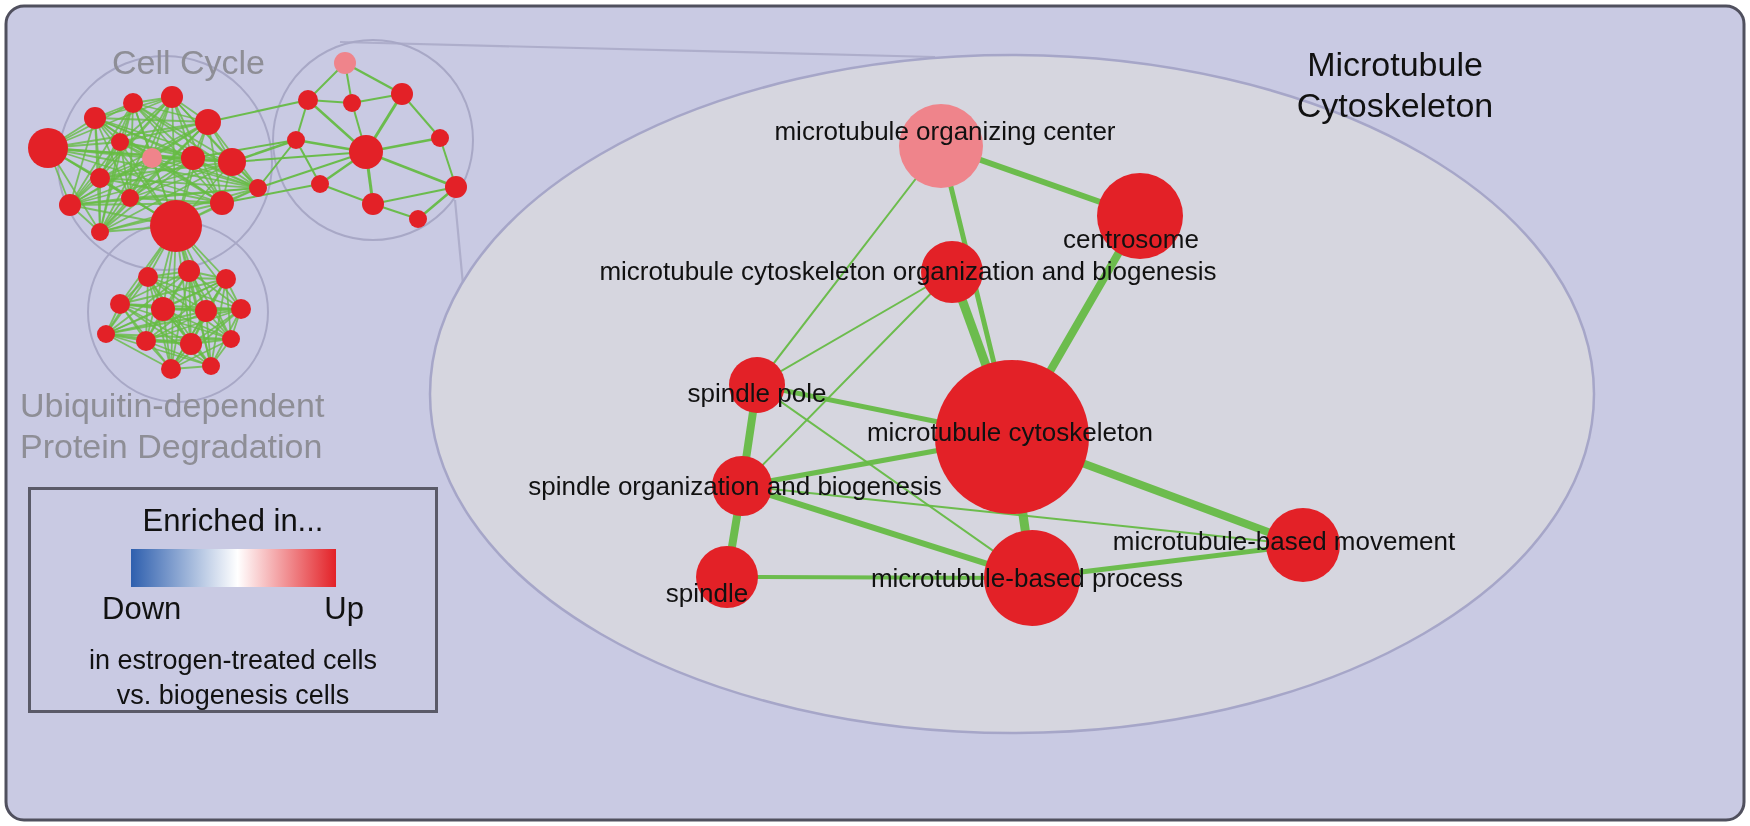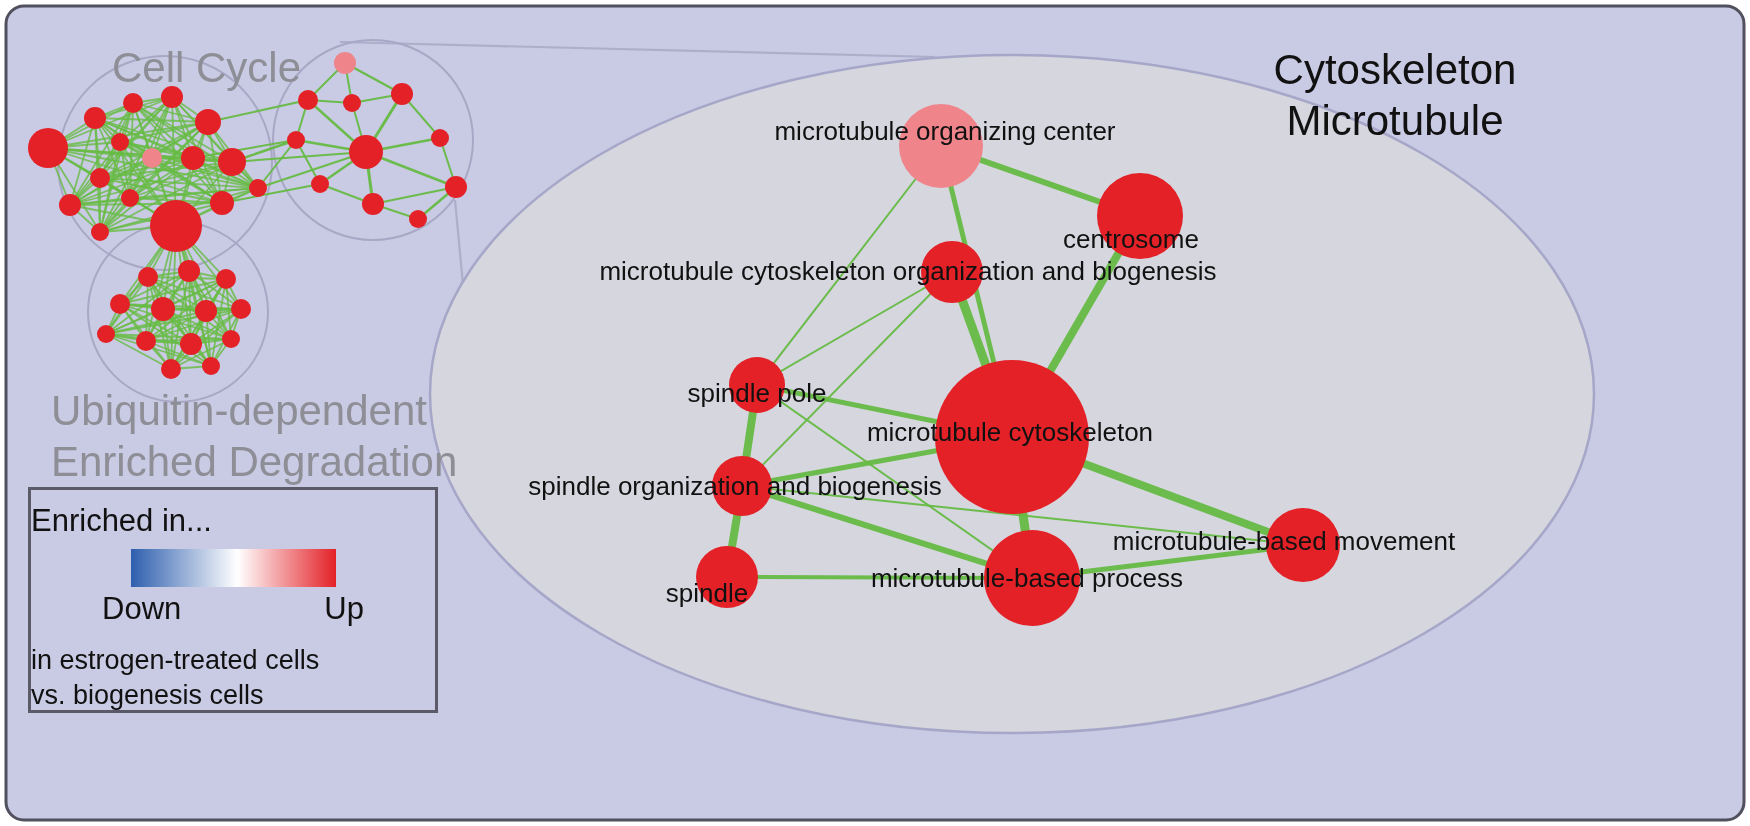--- a/index.html
+++ b/index.html
@@ -1,26 +1,26 @@
 <!DOCTYPE html>
 <html style="--bg: #c9cae3; --frame: #50505e; --gray: #8e8e96; --black: #111111; --lborder: #5a5a68;"><head>
 <meta charset="utf-8">
 <style>
   *{margin:0;padding:0;box-sizing:border-box}
   body{background:#ffffff;font-family:"Liberation Sans",sans-serif}
   .stage{position:relative;width:1750px;height:826px;overflow:hidden}
   svg{position:absolute;left:0;top:0}
   .frame{fill:var(--bg);stroke:var(--frame);stroke-width:3}
   .node-label{font-size:26px;fill:var(--black);font-family:"Liberation Sans",sans-serif}
-  .label{position:absolute;font-size:42px;color:var(--gray);line-height:1.22}
+  .label{position:absolute;font-size:34px;color:var(--gray);line-height:1.22}
   .label.mt{color:var(--black);text-align:center}
   .cc{left:112px;top:42px}
-  .ub{left:51px;top:385px}
+  .ub{left:20px;top:385px}
   .mt{left:1255px;top:44px;width:280px}
-  .legend{position:absolute;left:28px;top:487px;width:410px;height:226px;border:3px solid var(--lborder);color:var(--black)}
+  .legend{position:absolute;left:28px;top:487px;width:410px;height:226px;border:3px solid var(--lborder);text-align:center;color:var(--black)}
   .legend-title{font-size:31px;margin-top:13px}
   .gradient-bar{width:205px;height:38px;margin:10px auto 0}
   .du-row{display:flex;justify-content:space-between;width:262px;margin:4px auto 16px;font-size:31px}
   .legend-caption{font-size:27px;margin-top:5px;line-height:1.3}
 </style>
 </head>
 <body>
 
 <div class="stage">
   <svg id="map-svg" width="1750" height="826" viewBox="0 0 1750 826">
@@ -361,26 +361,26 @@
         <text x="1284" y="550" text-anchor="middle" class="node-label">microtubule-based movement</text>
         <text x="1027" y="587" text-anchor="middle" class="node-label">microtubule-based process</text>
         <text x="707" y="602" text-anchor="middle" class="node-label">spindle</text>
       </g>
   </svg>
 
   <div class="label cc">Cell Cycle</div>
 
   <div class="label ub">
     <div>Ubiquitin-dependent</div>
-    <div>Enriched Degradation</div>
+    <div>Protein Degradation</div>
   </div>
 
   <div class="label mt">
+    <div>Microtubule</div>
     <div>Cytoskeleton</div>
-    <div>Microtubule</div>
   </div>
 
   <div class="legend">
     <div class="legend-title">Enriched in...</div>
     <div class="gradient-bar" id="gradient-bar" style="background: linear-gradient(to right, rgb(46, 95, 174), rgb(255, 255, 255) 52%, rgb(227, 33, 39));"></div>
     <div class="du-row">
       <span>Down</span>
       <span>Up</span>
     </div>
     <div class="legend-caption">

